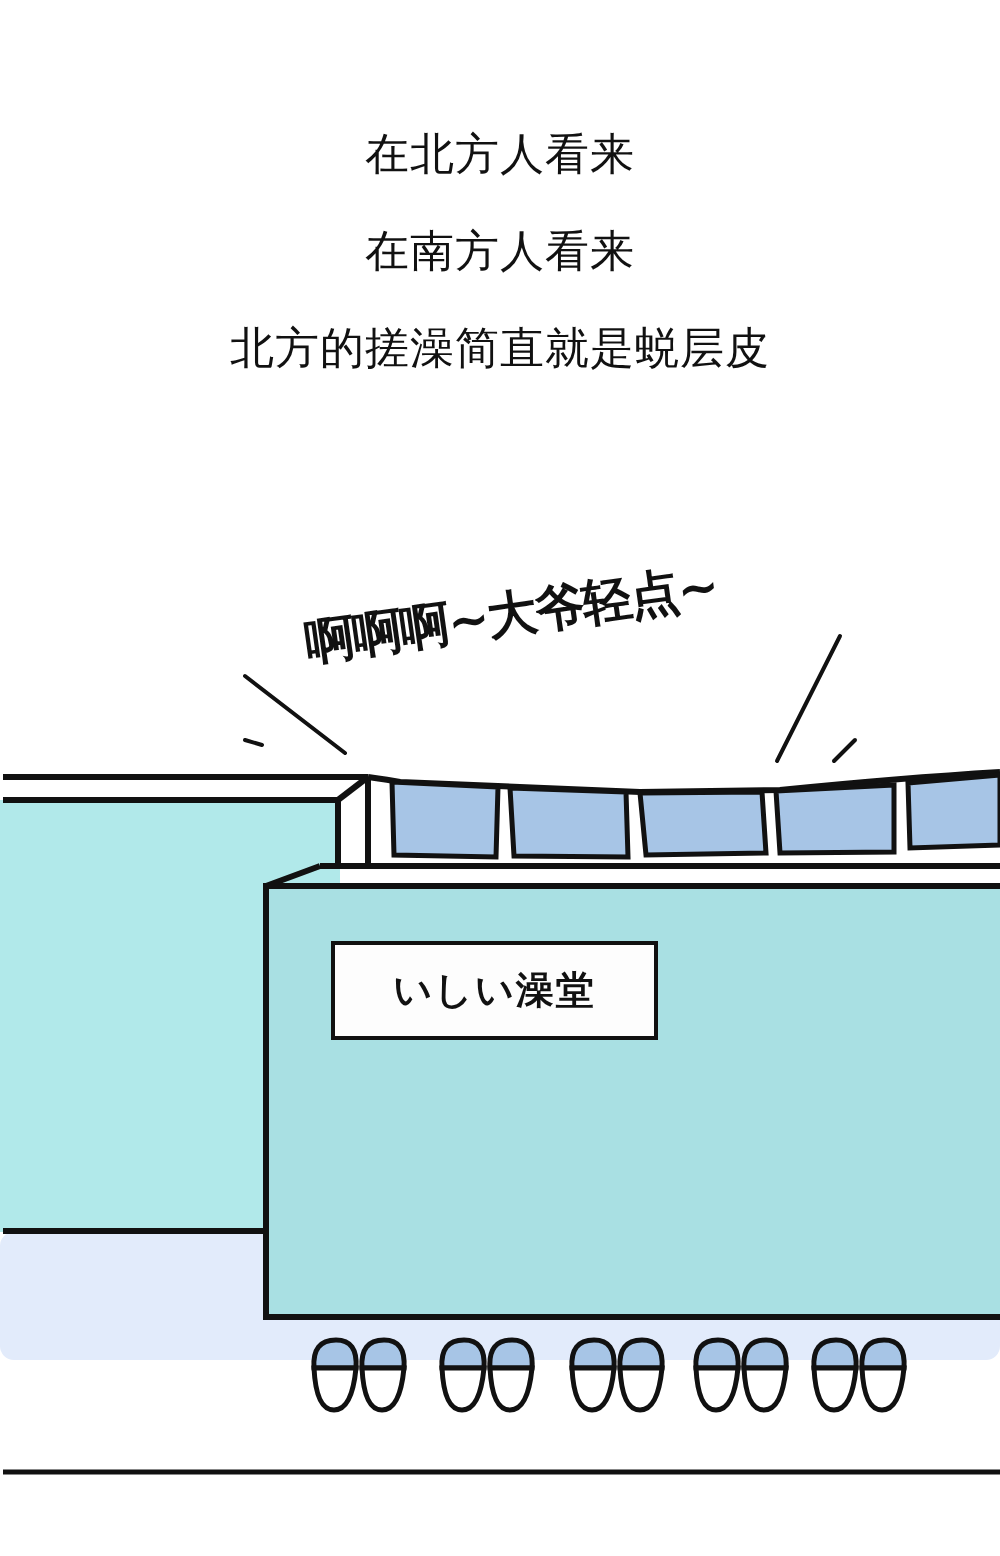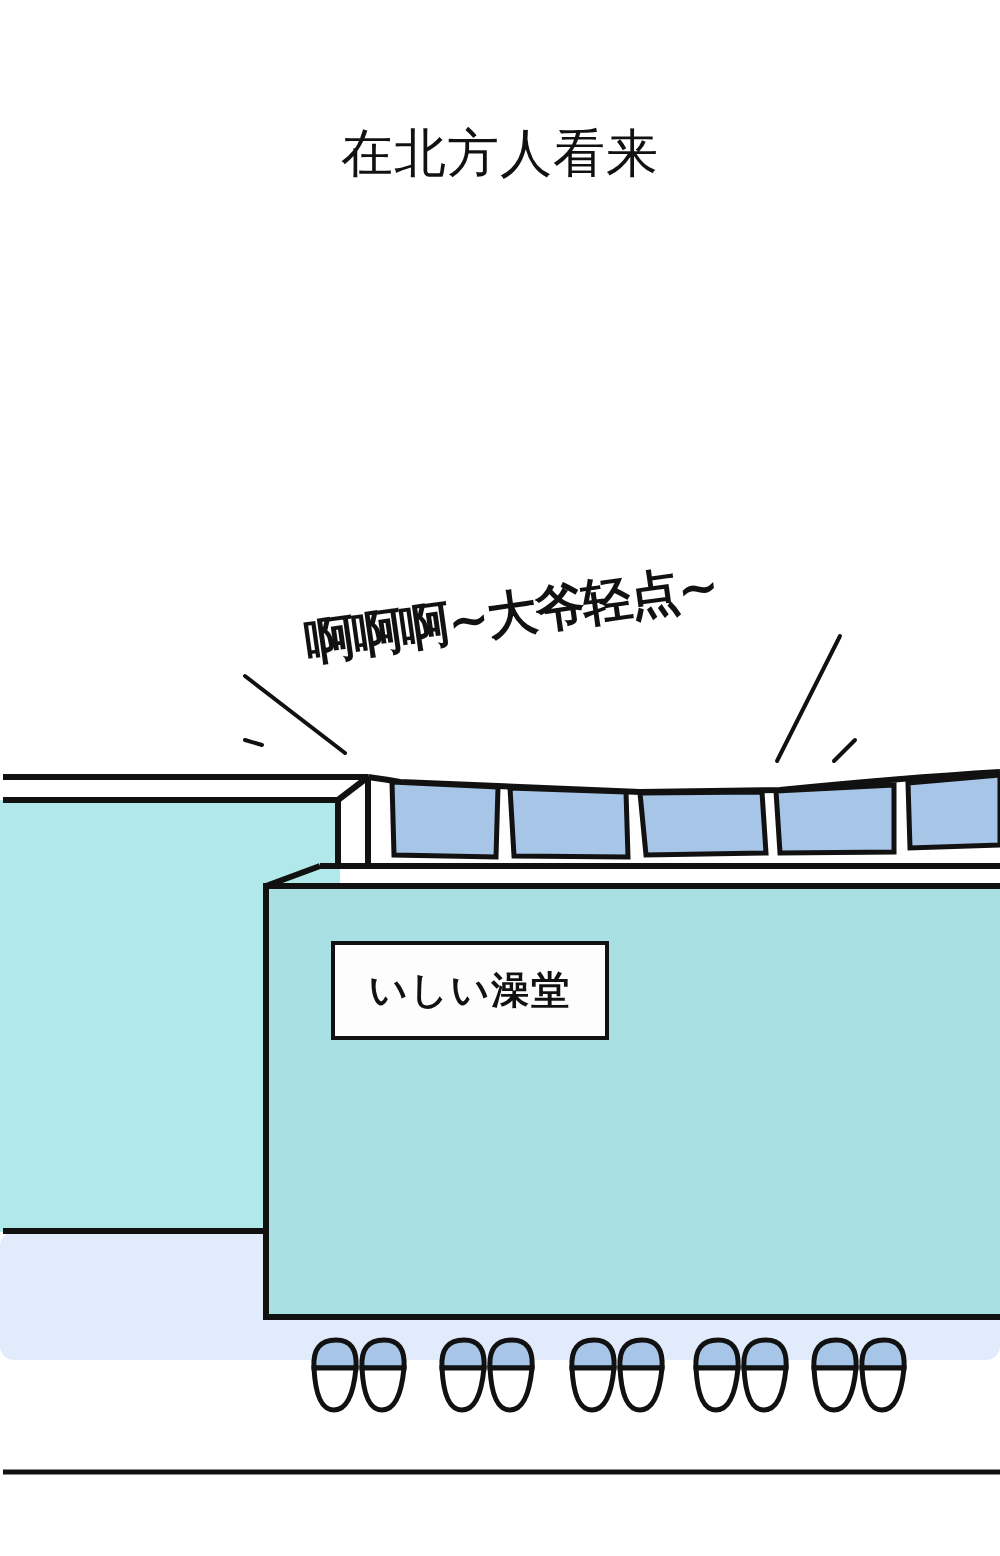--- a/index.html
+++ b/index.html
@@ -1,33 +1,35 @@
 <!DOCTYPE html>
 <html><head>
   <meta charset="utf-8">
   <style>
     html, body { margin: 0; padding: 0; background: #ffffff; }
     body { width: 1000px; height: 1556px; position: relative; overflow: hidden;
            font-family: "DejaVu Sans", "Liberation Sans", sans-serif; }
     .caption { position: absolute; left: 0; top: 105px; width: 1000px; text-align: center; }
-    .caption-line { display: block; font-size: 52px; line-height: 97px; color: #111111;
+    .caption-line { display: block; font-size: 44px; line-height: 97px; color: #111111;
                     letter-spacing: 1px; }
     .shout { position: absolute; left: 310px; top: 610px; font-size: 50px; font-weight: bold;
              color: #111; transform: rotate(-8deg); transform-origin: left bottom;
              white-space: nowrap; letter-spacing: -2px; }
-    .sign { position: absolute; left: 331px; top: 941px; width: 278px; height: 99px;
+    .sign { position: absolute; left: 331px; top: 941px; width: 327px; height: 99px;
             background: #fdfdfd; border: 4px solid #111; box-sizing: border-box;
             display: flex; align-items: center; justify-content: center; }
     .sign-text { font-size: 38px; font-weight: bold; color: #111; letter-spacing: 2px; }
   </style>
 </head>
 <body>
 
 <div class="caption">
   <span class="caption-line">在北方人看来</span>
+  <span class="caption-line">在南方人看来</span>
+  <span class="caption-line">北方的搓澡简直就是蜕层皮</span>
 </div>
 
 <svg width="1000" height="1556" viewBox="0 0 1000 1556" style="position:absolute;left:0;top:0;">
 
   <rect x="0" y="1232" width="1000" height="128" rx="14" fill="#e2ebfb"></rect>
 
   <rect x="0" y="800" width="340" height="432" fill="#b1e9ea"></rect>
 
   <line x1="3" y1="777" x2="368" y2="777" stroke="#111" stroke-width="6"></line>
   <line x1="3" y1="800" x2="338" y2="800" stroke="#111" stroke-width="6"></line>

